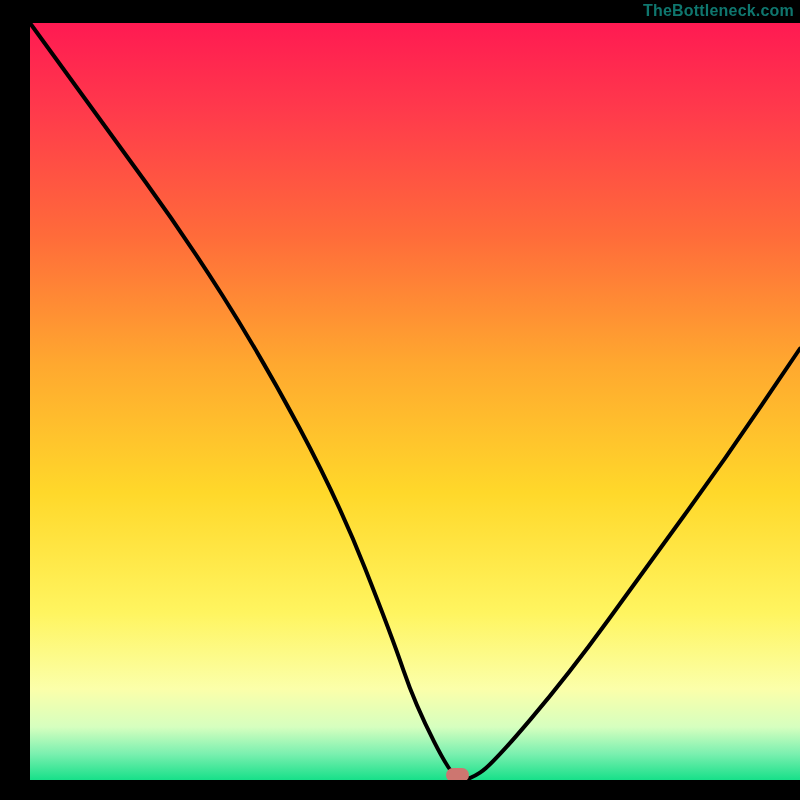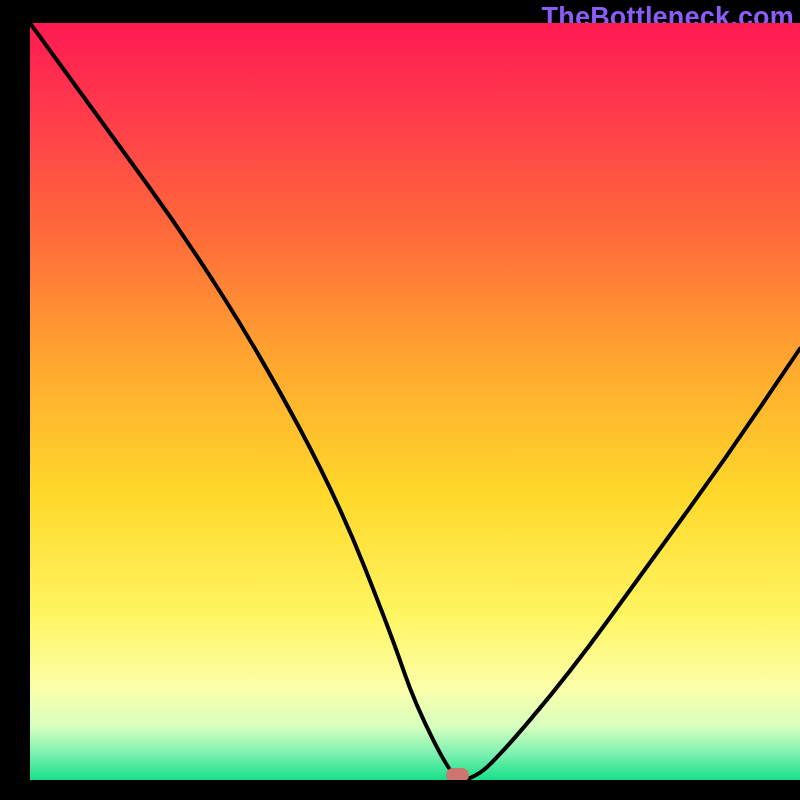--- a/index.html
+++ b/index.html
@@ -34,23 +34,23 @@
   .marker {
     position: absolute;
     background: #cd7670;
     border-radius: 10px;
   }
   .watermark {
     position: absolute;
     top: 2px;
     right: 6px;
     font-family: Arial, Helvetica, sans-serif;
-    font-size: 27px;
+    font-size: 16px;
     font-weight: 600;
-    color: #8b5cf6;
+    color: #0f766e;
     letter-spacing: 0.2px;
   }
 </style>
 </head>
 <body>
 
 <div class="stage">
   <div class="watermark">TheBottleneck.com</div>
   <div class="plot-area">
     <div class="gradient" style="background: linear-gradient(rgb(255, 26, 82) 0%, rgb(255, 59, 75) 12%, rgb(255, 107, 58) 28%, rgb(255, 168, 47) 45%, rgb(255, 216, 42) 62%, rgb(255, 245, 96) 78%, rgb(251, 255, 170) 88%, rgb(214, 255, 191) 93%, rgb(124, 240, 176) 96.5%, rgb(23, 224, 137) 100%);"></div>

